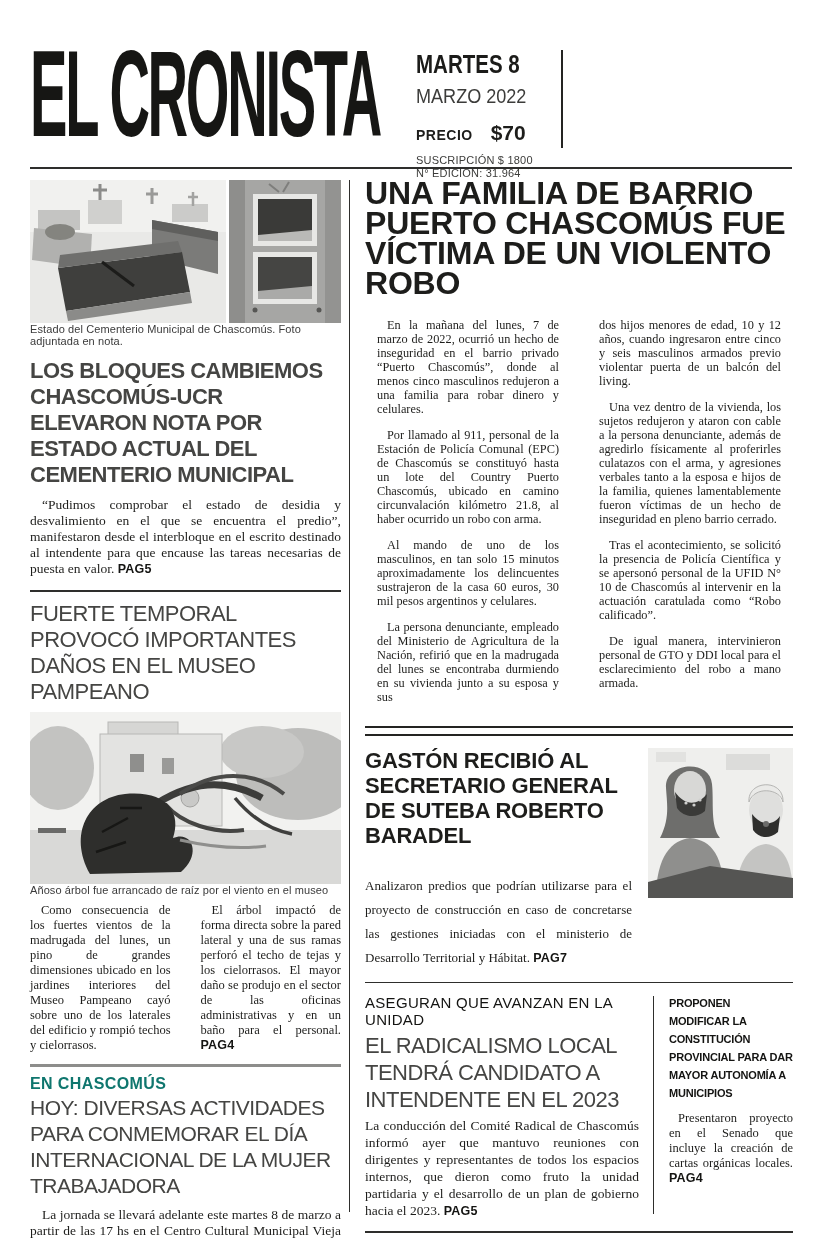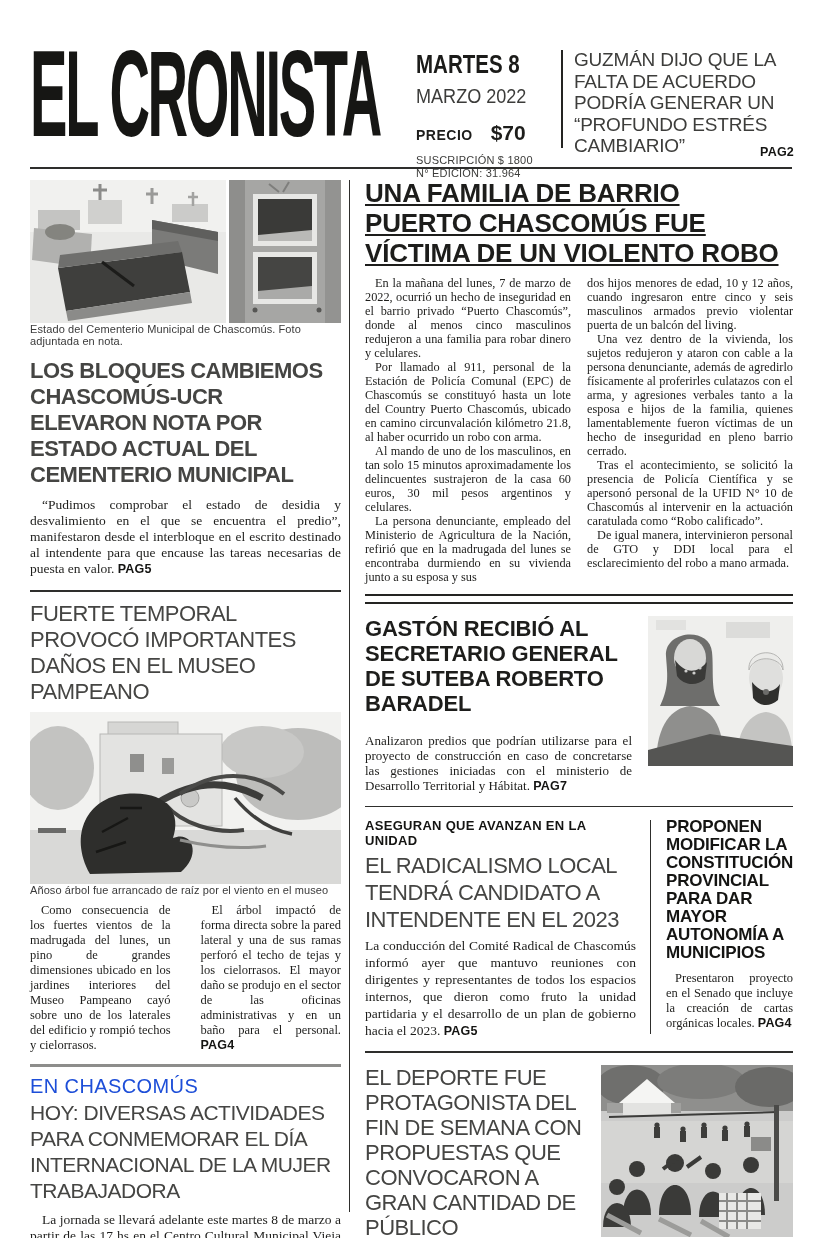--- a/index.html
+++ b/index.html
@@ -40,45 +40,45 @@
   .colL{position:absolute;left:30px;top:180px;width:311px;}
   .photo-row{display:flex;gap:3px;}
   .cem-hl{font-size:22px;line-height:26px;margin-top:11px;font-weight:bold;}
   .cem-body{font-size:13.5px;line-height:16px;text-align:justify;margin-top:9px;text-indent:12px;}
   .ruleA{height:2px;background:#2e2e2c;margin:13px 0 9px;}
   .museo-hl{font-size:22px;line-height:26px;}
   .museo-photo{margin-top:7px;}
   .museo-body{display:flex;gap:30px;margin-top:7px;}
   .museo-col{width:148px;font-size:12.5px;line-height:15px;text-align:justify;text-indent:11px;}
   .ruleB{height:3px;background:#8d8d8b;margin:11px 0 8px;}
-  .kick{font-weight:normal;font-size:20px;letter-spacing:0.4px;color:#1d4ed8;}
+  .kick{font-weight:bold;font-size:16px;letter-spacing:0.4px;color:#0f766e;}
   .mujer-hl{font-size:21px;line-height:26px;margin-top:2px;}
   .mujer-body{font-size:13.5px;line-height:16px;text-align:justify;margin-top:8px;text-indent:12px;}
 
   
   .colR{position:absolute;left:365px;top:178px;width:428px;}
-  .robo-hl{font-size:26px;line-height:30px;text-decoration:underline;}
+  .robo-hl{font-size:32px;line-height:30px;}
   .robo-body{display:flex;gap:16px;margin-top:8px;}
   .robo-col{width:206px;font-size:12.3px;line-height:14px;text-align:justify;}
-  .robo-col p{margin:0;text-indent:10px;}
+  .robo-col p{margin:12px;text-indent:10px;}
   .robo-col p.cont{text-indent:0;}
   .double-rule{margin-top:10px;height:6px;border-top:2px solid #242422;border-bottom:2px solid #242422;}
   .gaston{display:flex;gap:16px;margin-top:12px;}
   .gaston-left{width:271px;}
   .gaston-hl{font-size:22px;line-height:25px;}
-  .gaston-body{margin-top:17px;font-size:13px;line-height:15px;text-align:justify;}
+  .gaston-body{margin-top:26px;font-size:13px;line-height:24px;text-align:justify;}
   .ruleC{height:1px;background:#2e2e2c;margin-top:12px;}
   .row2{display:flex;margin-top:11px;}
   .radical{width:274px;}
-  .radical-kick{font-weight:bold;font-size:13px;letter-spacing:0.3px;color:#141412;}
+  .radical-kick{font-weight:normal;font-size:15px;letter-spacing:0.3px;color:#141412;}
   .radical-hl{font-size:22px;line-height:27px;margin-top:4px;}
   .radical-body{margin-top:4px;font-size:13.5px;line-height:17px;text-align:justify;}
   .vrule2{width:1px;background:#2e2e2c;margin:2px 15px 6px 14px;}
   .proponen{flex:1;}
-  .proponen-hl{font-weight:bold;font-size:17px;line-height:18px;letter-spacing:-0.2px;color:#141412;}
+  .proponen-hl{font-weight:bold;font-size:11px;line-height:18px;letter-spacing:-0.2px;color:#141412;}
   .proponen-body{margin-top:9px;font-size:12.5px;line-height:15px;text-align:justify;text-indent:9px;}
   .ruleD{height:2px;background:#2e2e2c;margin-top:11px;}
   .deporte{display:flex;gap:10px;margin-top:12px;}
   .deporte-hl{width:226px;font-size:22px;line-height:25px;}
 </style>
 </head>
 <body>
 
 <div class="page">
 
@@ -93,24 +93,20 @@
       <span class="lbl">PRECIO</span><span class="val">$70</span>
     </div>
     <div class="m-small">
       <div>SUSCRIPCIÓN $ 1800</div>
       <div>N° EDICIÓN: 31.964</div>
     </div>
   </div>
 
   <div class="h-vrule"></div>
 
-  <div class="guzman">
-    <div class="txt hl-light">GUZMÁN DIJO QUE LA FALTA DE ACUERDO PODRÍA GENERAR UN “PROFUNDO ESTRÉS CAMBIARIO”</div>
-    <span class="pag guzman-pag pag" style="position:absolute;right:2px;bottom:-6px;">PAG2</span>
-  </div>
 
   <div class="h-hrule"></div>
   <div class="main-vrule"></div>
 
   <div class="colL">
 
     <div class="photo-row">
       <div class="photo">
         <svg width="196" height="143" viewBox="0 0 196 143" aria-hidden="true">
           <rect width="196" height="143" fill="#e9e9e7"></rect>

